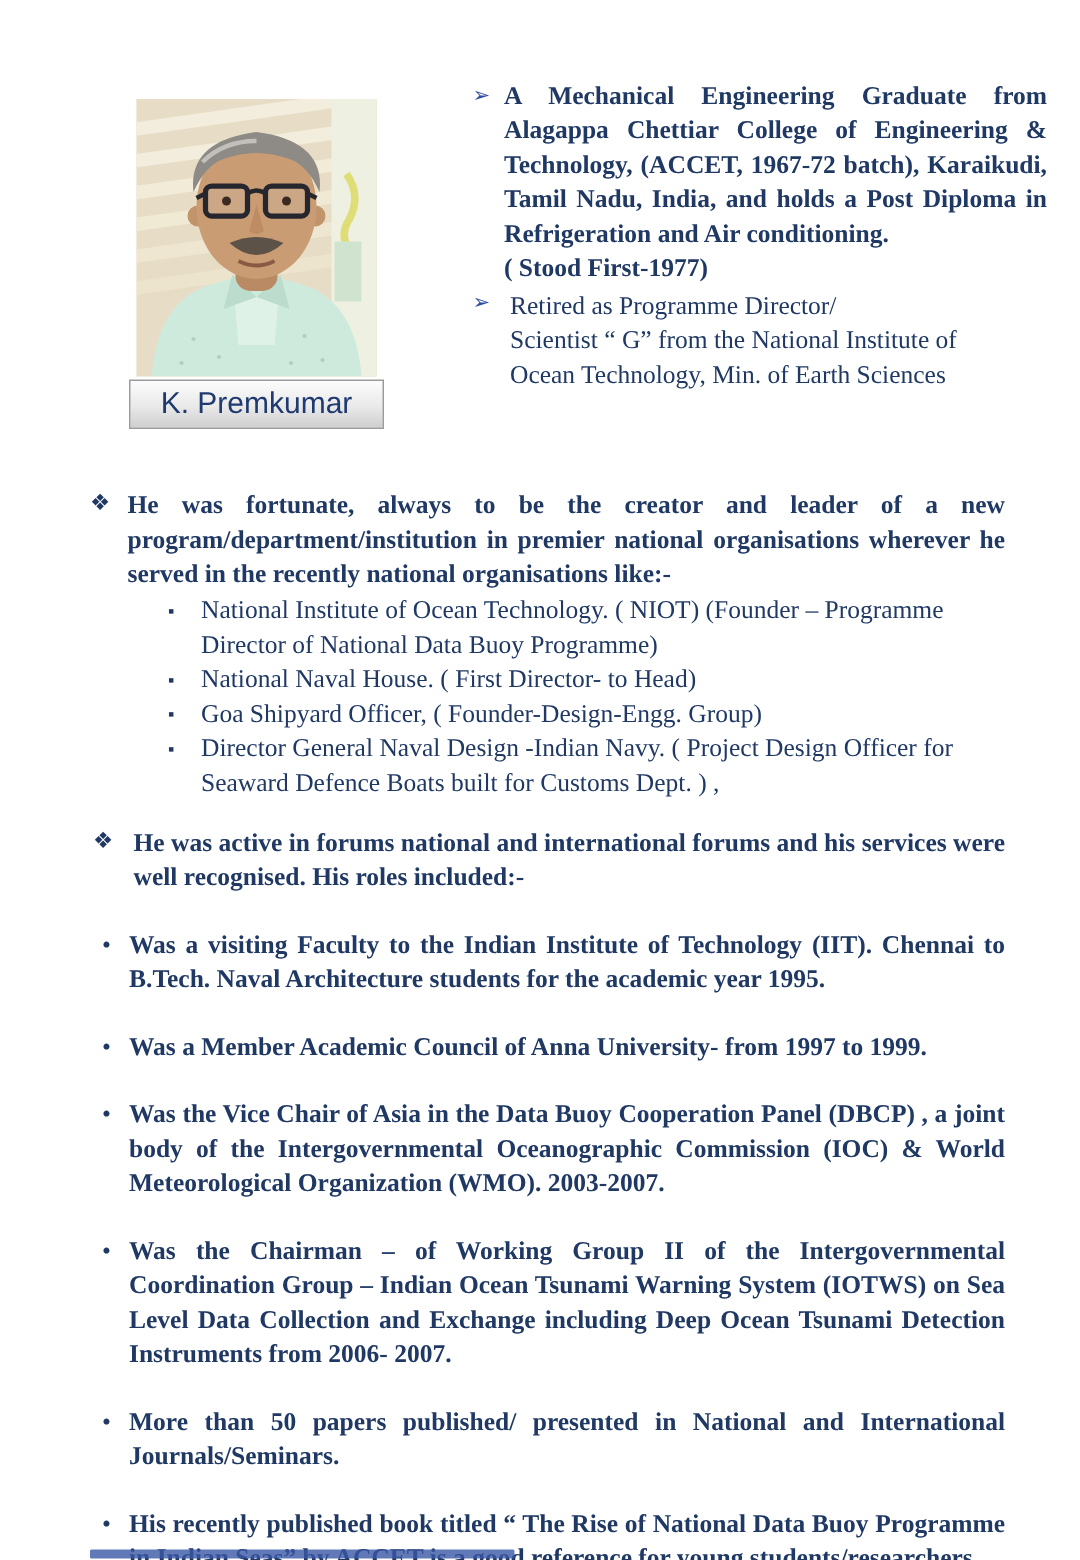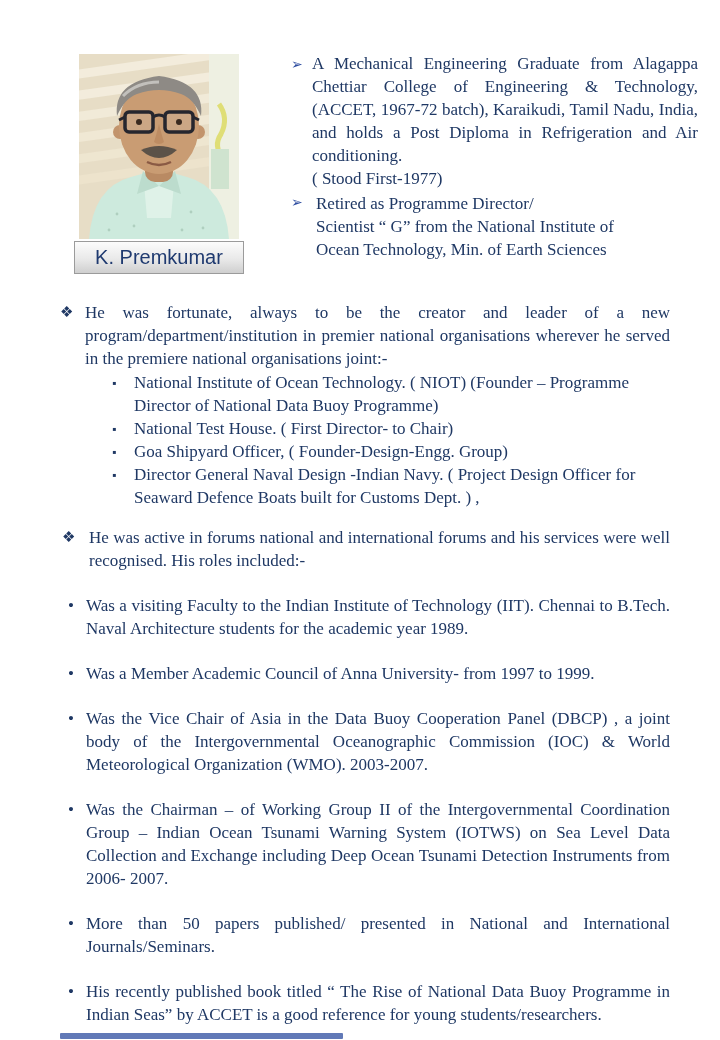--- a/index.html
+++ b/index.html
@@ -6,21 +6,21 @@
   .page{
     position:relative;
     width:720px;height:1040px;
     background:#ffffff;
     overflow:hidden;
     font-family:"Liberation Serif","DejaVu Serif",serif;
     color:#1f3864;
   }
   
   .header-row{display:flex;align-items:flex-start;padding:50px 20px 0 70px;}
-  .photo-block{margin:4px;width:170px;flex:0 0 170px;}
+  .photo-block{margin:16px;width:170px;flex:0 0 170px;}
   .photo{
     width:160px;height:185px;margin-left:5px;
     overflow:hidden;background:#e6dcc4;
   }
   .photo svg{display:block;}
   .caption{
     width:168px;height:31px;margin-top:2px;
     border:1px solid #9b9b9b;
     background:linear-gradient(#fcfcfc,#e9e9e9 55%,#cfcfcf);
     display:flex;align-items:center;justify-content:center;
@@ -29,21 +29,21 @@
   }
   .intro-list{flex:1;margin-left:43px;padding:2px 2px 0 0;}
   .arrow-item{position:relative;padding-left:21px;}
   .arrow-item + .arrow-item{margin-top:0px;}
   .marker{position:absolute;left:0;top:0;line-height:23px;}
   .arrow{color:#2e4da0;font-size:14px;top:1px;}
   .diamond{color:#1f3864;font-size:15px;}
   .square{color:#1f3864;font-size:12px;top:1px;}
   .dot{color:#1f3864;font-size:17px;}
   .txt{margin:0;font-size:17px;line-height:23px;}
-  .justify{text-align:justify;}
+  .justify{text-align:justify;font-weight:bold;}
   .preline{white-space:pre-line;}
   .pad2{padding-top:2px;}
   
   .body-col{margin:23px 50px 0 60px;}
   .diamond-item{position:relative;padding-left:25px;}
   .square-list{margin:1px 0 0 52px;}
   .square-item{position:relative;padding-left:22px;}
   .sec2{margin-top:17px;}
   .sec2 .diamond{left:2px;}
   .roles{margin-top:1px;}
@@ -134,30 +134,30 @@
 Ocean Technology, Min.  of Earth Sciences</p>
       </div>
     </div>
   </div>
 
   <div class="body-col">
 
     <section>
       <div class="diamond-item">
         <span class="marker diamond">❖</span>
-        <p class="txt justify">He was fortunate,  always to be the creator  and leader of a new program/department/institution in premier national organisations wherever he served in the premiere national organisations joint:-</p>
+        <p class="txt justify">He was fortunate,  always to be the creator  and leader of a new program/department/institution in premier national organisations wherever he served in the recently national organisations like:-</p>
       </div>
       <div class="square-list">
         <div class="square-item">
           <span class="marker square">▪</span>
           <p class="txt">National Institute of Ocean Technology. ( NIOT) (Founder – Programme Director of National Data Buoy Programme)</p>
         </div>
         <div class="square-item">
           <span class="marker square">▪</span>
-          <p class="txt">National Test House. ( First Director- to Chair)</p>
+          <p class="txt">National Naval House. ( First Director- to Head)</p>
         </div>
         <div class="square-item">
           <span class="marker square">▪</span>
           <p class="txt">Goa Shipyard Officer,   ( Founder-Design-Engg. Group)</p>
         </div>
         <div class="square-item">
           <span class="marker square">▪</span>
           <p class="txt">Director General Naval Design -Indian Navy. ( Project Design Officer for Seaward Defence Boats built for Customs Dept. ) ,</p>
         </div>
       </div>
@@ -166,21 +166,21 @@
     <section class="sec2">
       <div class="diamond-item">
         <span class="marker diamond">❖</span>
         <p class="txt justify" style="padding-left:4px">He was active in forums national and international forums and his services were well recognised. His roles included:-</p>
       </div>
     </section>
 
     <section class="roles">
       <div class="dot-item">
         <span class="marker dot">•</span>
-        <p class="txt justify">Was a visiting Faculty to the Indian Institute of Technology (IIT). Chennai to B.Tech. Naval Architecture students for the academic year 1989.</p>
+        <p class="txt justify">Was a visiting Faculty to the Indian Institute of Technology (IIT). Chennai to B.Tech. Naval Architecture students for the academic year 1995.</p>
       </div>
       <div class="dot-item">
         <span class="marker dot">•</span>
         <p class="txt justify">Was a Member Academic Council of Anna University-  from 1997 to 1999.</p>
       </div>
       <div class="dot-item">
         <span class="marker dot">•</span>
         <p class="txt justify">Was the Vice Chair of Asia in the Data Buoy Cooperation Panel (DBCP) , a joint body of the Intergovernmental Oceanographic Commission (IOC) &amp; World Meteorological Organization (WMO). 2003-2007.</p>
       </div>
       <div class="dot-item">

